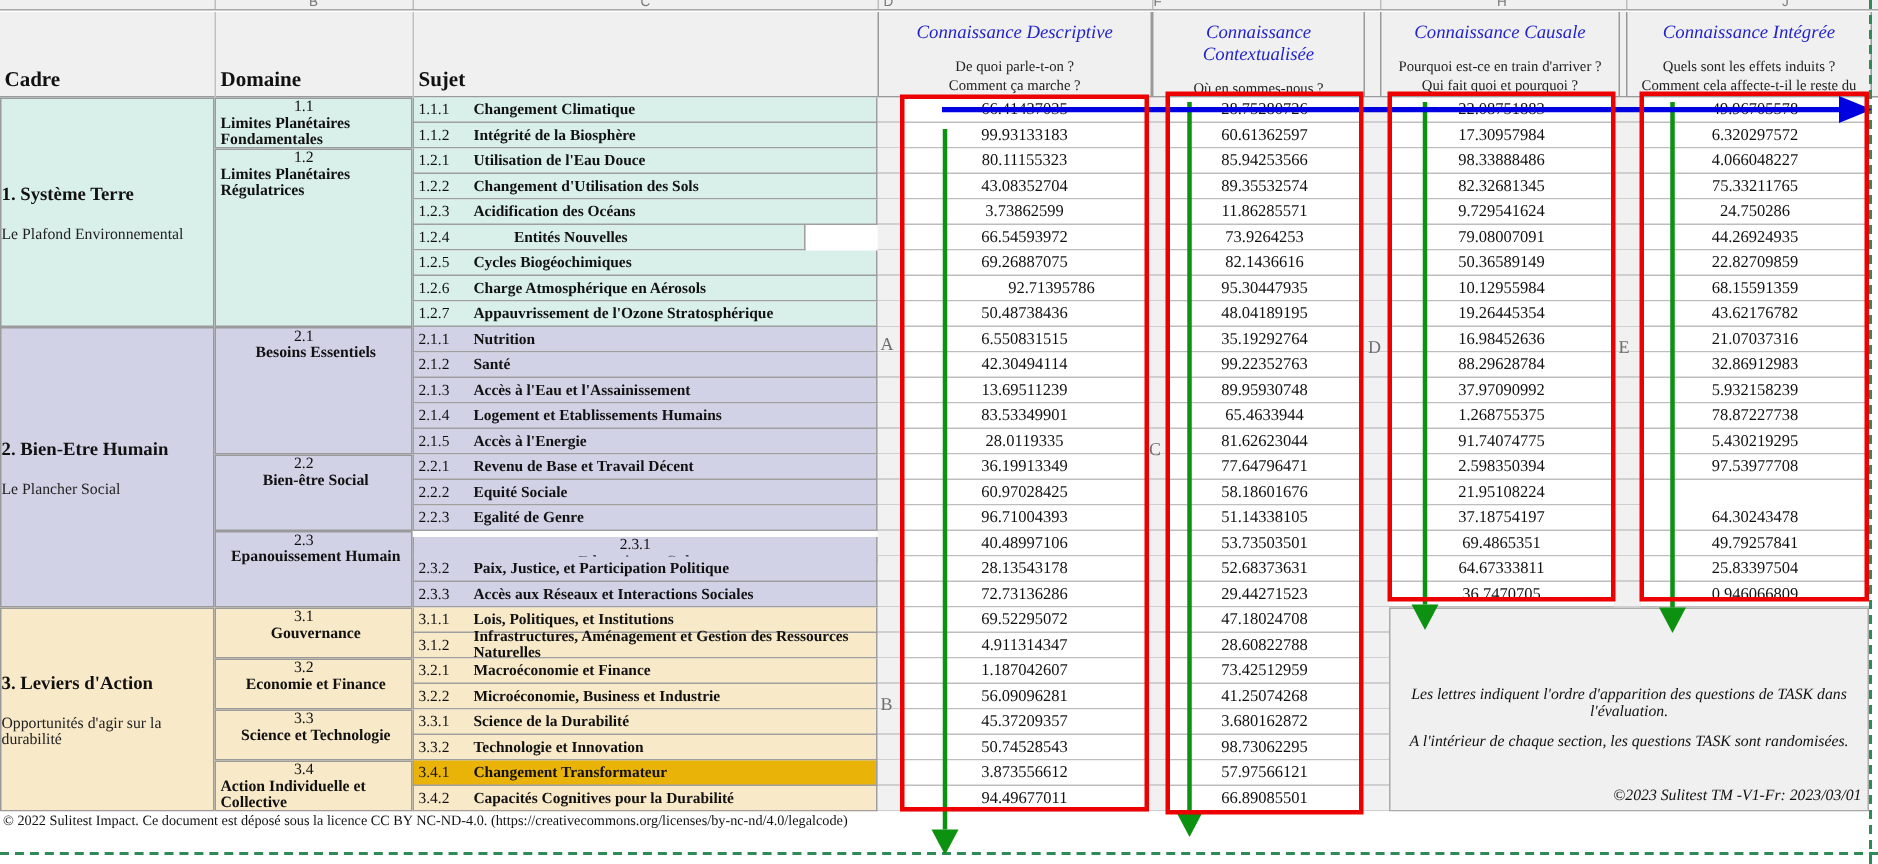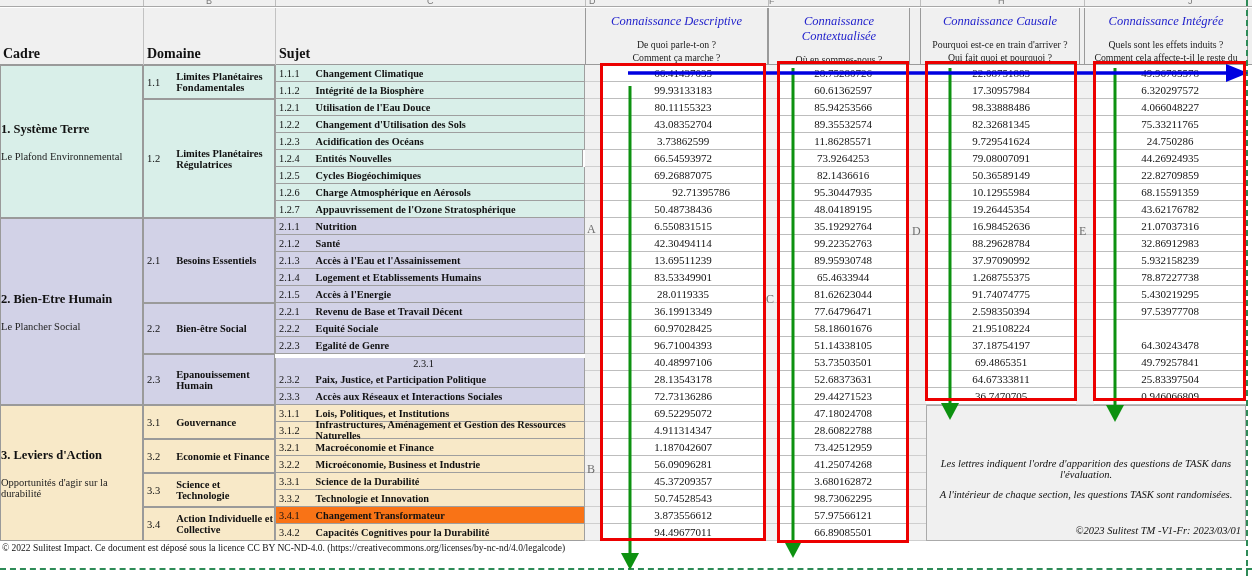--- a/index.html
+++ b/index.html
@@ -15,21 +15,21 @@
   .hlabel{position:absolute;bottom:2px;font-weight:bold;font-size:14px;color:#111;}
   .hsep{position:absolute;top:0;width:1px;height:57px;background:#c2c2c2;}
   .kbox{position:absolute;top:0;height:57px;background:#f0f0f0;border:1px solid #9a9a9a;border-top:none;text-align:center;box-sizing:border-box;}
   .ktitle{margin-top:6px;font-style:italic;font-size:12.5px;color:#2323cc;}
   .kq{font-size:9.8px;color:#222;line-height:13px;}
   .kq1{margin-top:9px;}
   
   .cadre-cell,.dom-cell{border:1px solid #9a9a9a;box-sizing:border-box;text-align:left;}
   .cadre-title{font-weight:bold;font-size:12.5px;color:#111;}
   .cadre-sub{font-size:10.5px;color:#222;margin-top:14px;}
-  .dom-cell{display:flex;align-items:center;text-align:left;font-size:10.5px;padding-left:3px;color:#111;}
+  .dom-cell{display:flex;align-items:center;text-align:left;font-size:10.5px;padding-left:3px;color:#111;flex-direction:column;}
   .suj-cell{border-bottom:1px solid #9f9f9f;border-left:1px solid #9f9f9f;border-right:1px solid #9f9f9f;
             box-sizing:border-box;display:flex;align-items:center;font-size:10.3px;padding-left:3px;color:#111;}
   .pref{margin-right:16px;}
   .val-cell{background:#ffffff;border-bottom:1px solid #bdbdbd;box-sizing:border-box;
             display:flex;align-items:center;justify-content:center;font-size:11px;color:#111;}
   .gapcol{background:repeating-linear-gradient(to bottom,#f1f1f1 0px,#f1f1f1 16px,#cfcfcf 16px,#cfcfcf 17px);}
   .order-letter{position:absolute;font-size:12px;color:#6e6e6e;}
   
   .redframe{border:3px solid #ec0000;background:transparent;pointer-events:none;}
   
@@ -181,21 +181,21 @@
       <div class="abs val-cell" style="left: 926px; top: 116px; width: 150px; height: 17px;">82.32681345</div>
       <div class="abs val-cell" style="left: 1094px; top: 116px; width: 152px; height: 17px;">75.33211765</div>
       <div class="abs suj-cell" style="left: 275px; top: 133px; width: 310px; height: 17px; background: rgb(217, 239, 233);">
         <span class="pref">1.2.3</span>
         <b>Acidification des Océans</b>
       </div>
       <div class="abs val-cell" style="left: 600px; top: 133px; width: 166px; height: 17px;">3.73862599</div>
       <div class="abs val-cell" style="left: 778px; top: 133px; width: 130px; height: 17px;">11.86285571</div>
       <div class="abs val-cell" style="left: 926px; top: 133px; width: 150px; height: 17px;">9.729541624</div>
       <div class="abs val-cell" style="left: 1094px; top: 133px; width: 152px; height: 17px;">24.750286</div>
-      <div class="abs suj-cell" style="left: 275px; top: 150px; width: 308px; height: 17px; background: rgb(217, 239, 233);">
+      <div class="abs suj-cell" style="left: 275px; top: 150px; width: 262px; height: 17px; background: rgb(217, 239, 233); gap: 27px;">
         <span class="pref">1.2.4</span>
         <b>Entités Nouvelles</b>
       </div>
       <div class="abs val-cell" style="left: 600px; top: 150px; width: 166px; height: 17px;">66.54593972</div>
       <div class="abs val-cell" style="left: 778px; top: 150px; width: 130px; height: 17px;">73.9264253</div>
       <div class="abs val-cell" style="left: 926px; top: 150px; width: 150px; height: 17px;">79.08007091</div>
       <div class="abs val-cell" style="left: 1094px; top: 150px; width: 152px; height: 17px;">44.26924935</div>
       <div class="abs suj-cell" style="left: 275px; top: 167px; width: 310px; height: 17px; background: rgb(217, 239, 233);">
         <span class="pref">1.2.5</span>
         <b>Cycles Biogéochimiques</b>
@@ -337,21 +337,21 @@
         <b>Science de la Durabilité</b>
       </div>
       <div class="abs val-cell" style="left: 600px; top: 473px; width: 166px; height: 17px;">45.37209357</div>
       <div class="abs val-cell" style="left: 778px; top: 473px; width: 130px; height: 17px;">3.680162872</div>
       <div class="abs suj-cell" style="left: 275px; top: 490px; width: 310px; height: 17px; background: rgb(248, 233, 200);">
         <span class="pref">3.3.2</span>
         <b>Technologie et Innovation</b>
       </div>
       <div class="abs val-cell" style="left: 600px; top: 490px; width: 166px; height: 17px;">50.74528543</div>
       <div class="abs val-cell" style="left: 778px; top: 490px; width: 130px; height: 17px;">98.73062295</div>
-      <div class="abs suj-cell" style="left: 275px; top: 507px; width: 310px; height: 17px; background: #f97316;">
+      <div class="abs suj-cell" style="left: 275px; top: 507px; width: 310px; height: 17px; background: #eab308;">
         <span class="pref">3.4.1</span>
         <b>Changement Transformateur</b>
       </div>
       <div class="abs val-cell" style="left: 600px; top: 507px; width: 166px; height: 17px;">3.873556612</div>
       <div class="abs val-cell" style="left: 778px; top: 507px; width: 130px; height: 17px;">57.97566121</div>
       <div class="abs suj-cell" style="left: 275px; top: 524px; width: 310px; height: 17px; background: rgb(248, 233, 200);">
         <span class="pref">3.4.2</span>
         <b>Capacités Cognitives pour la Durabilité</b>
       </div>
       <div class="abs val-cell" style="left: 600px; top: 524px; width: 166px; height: 17px;">94.49677011</div>

